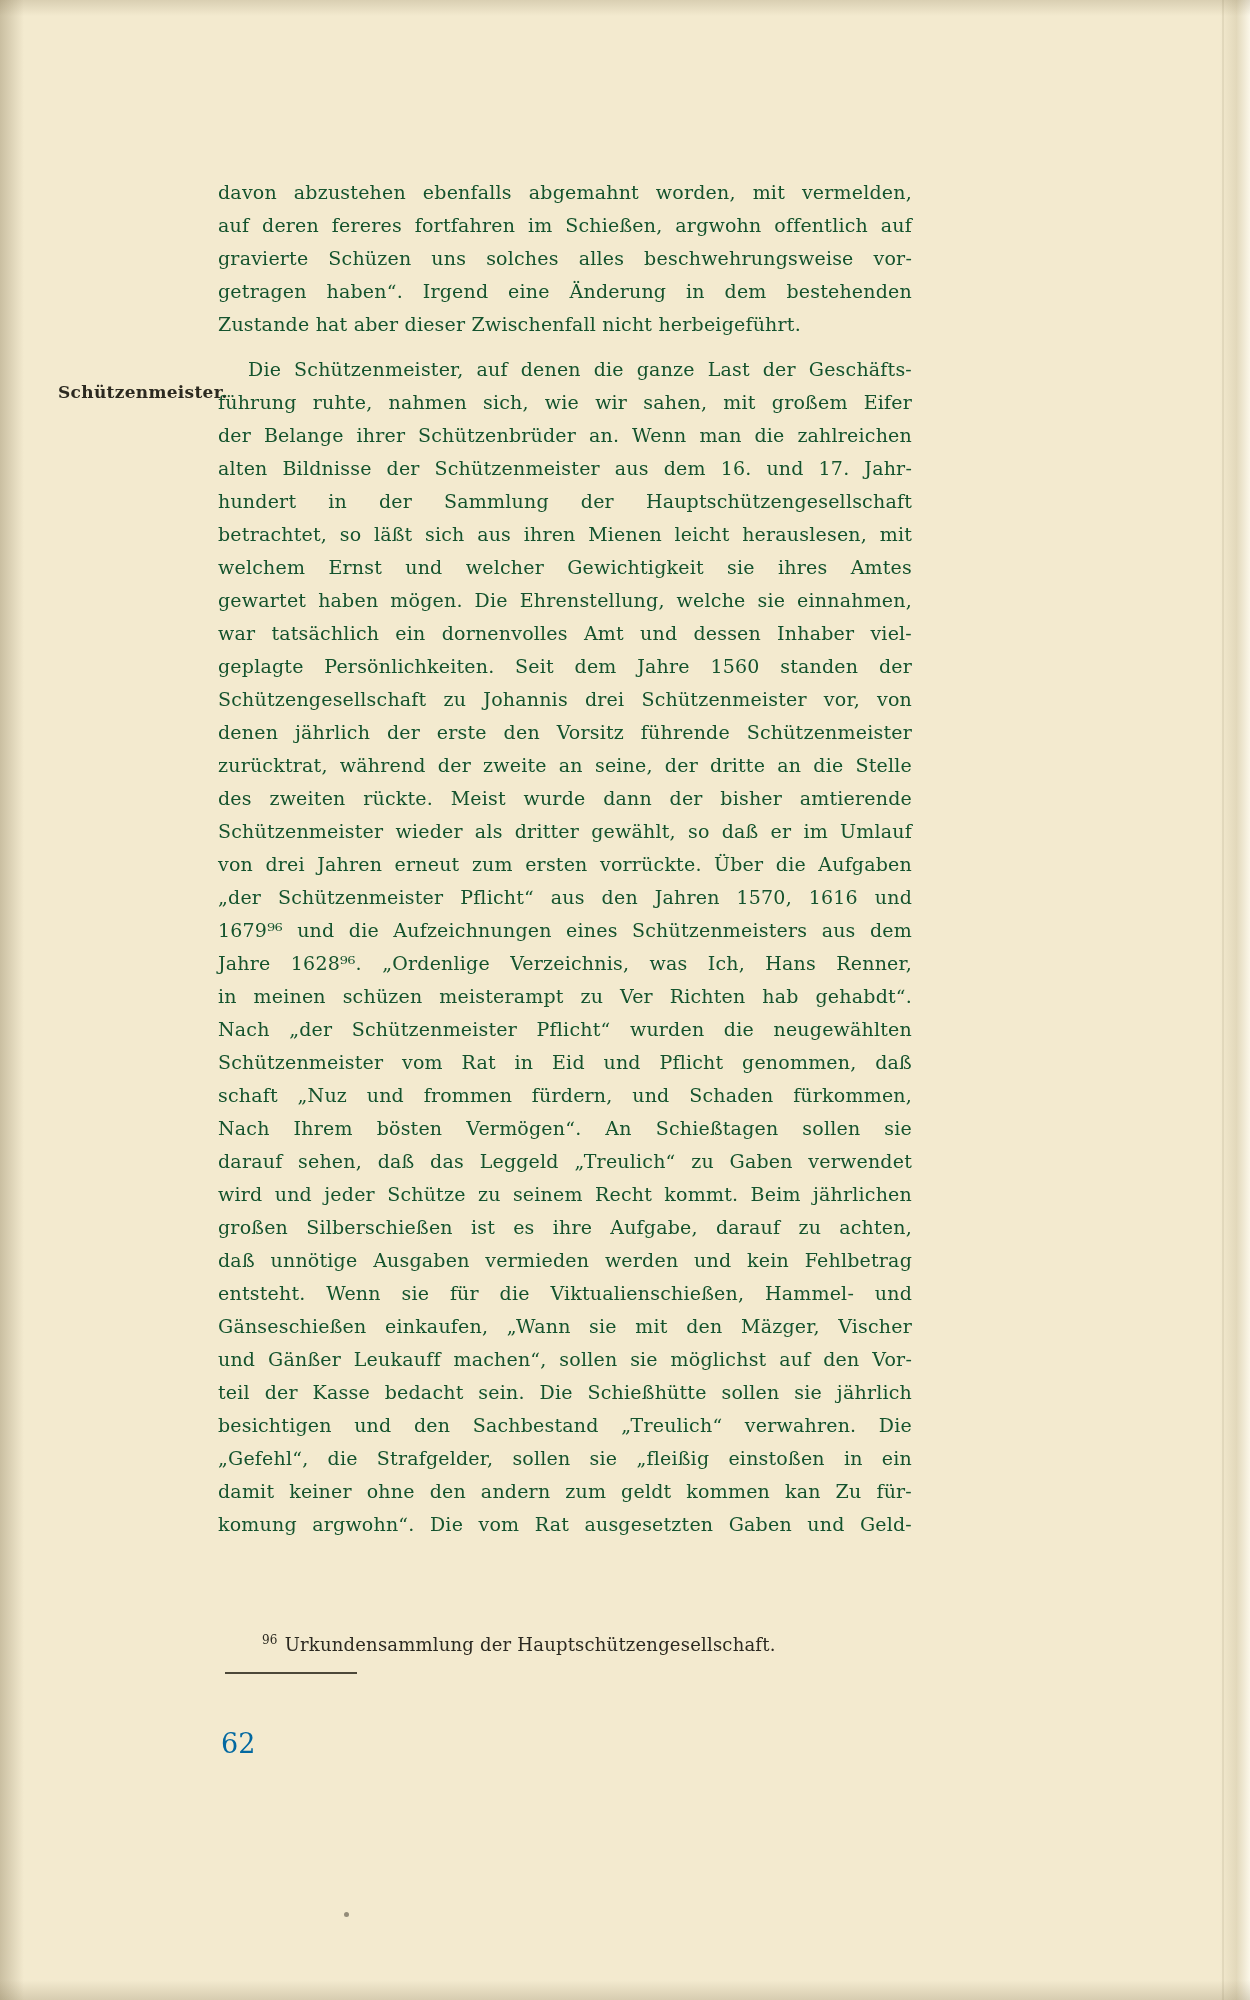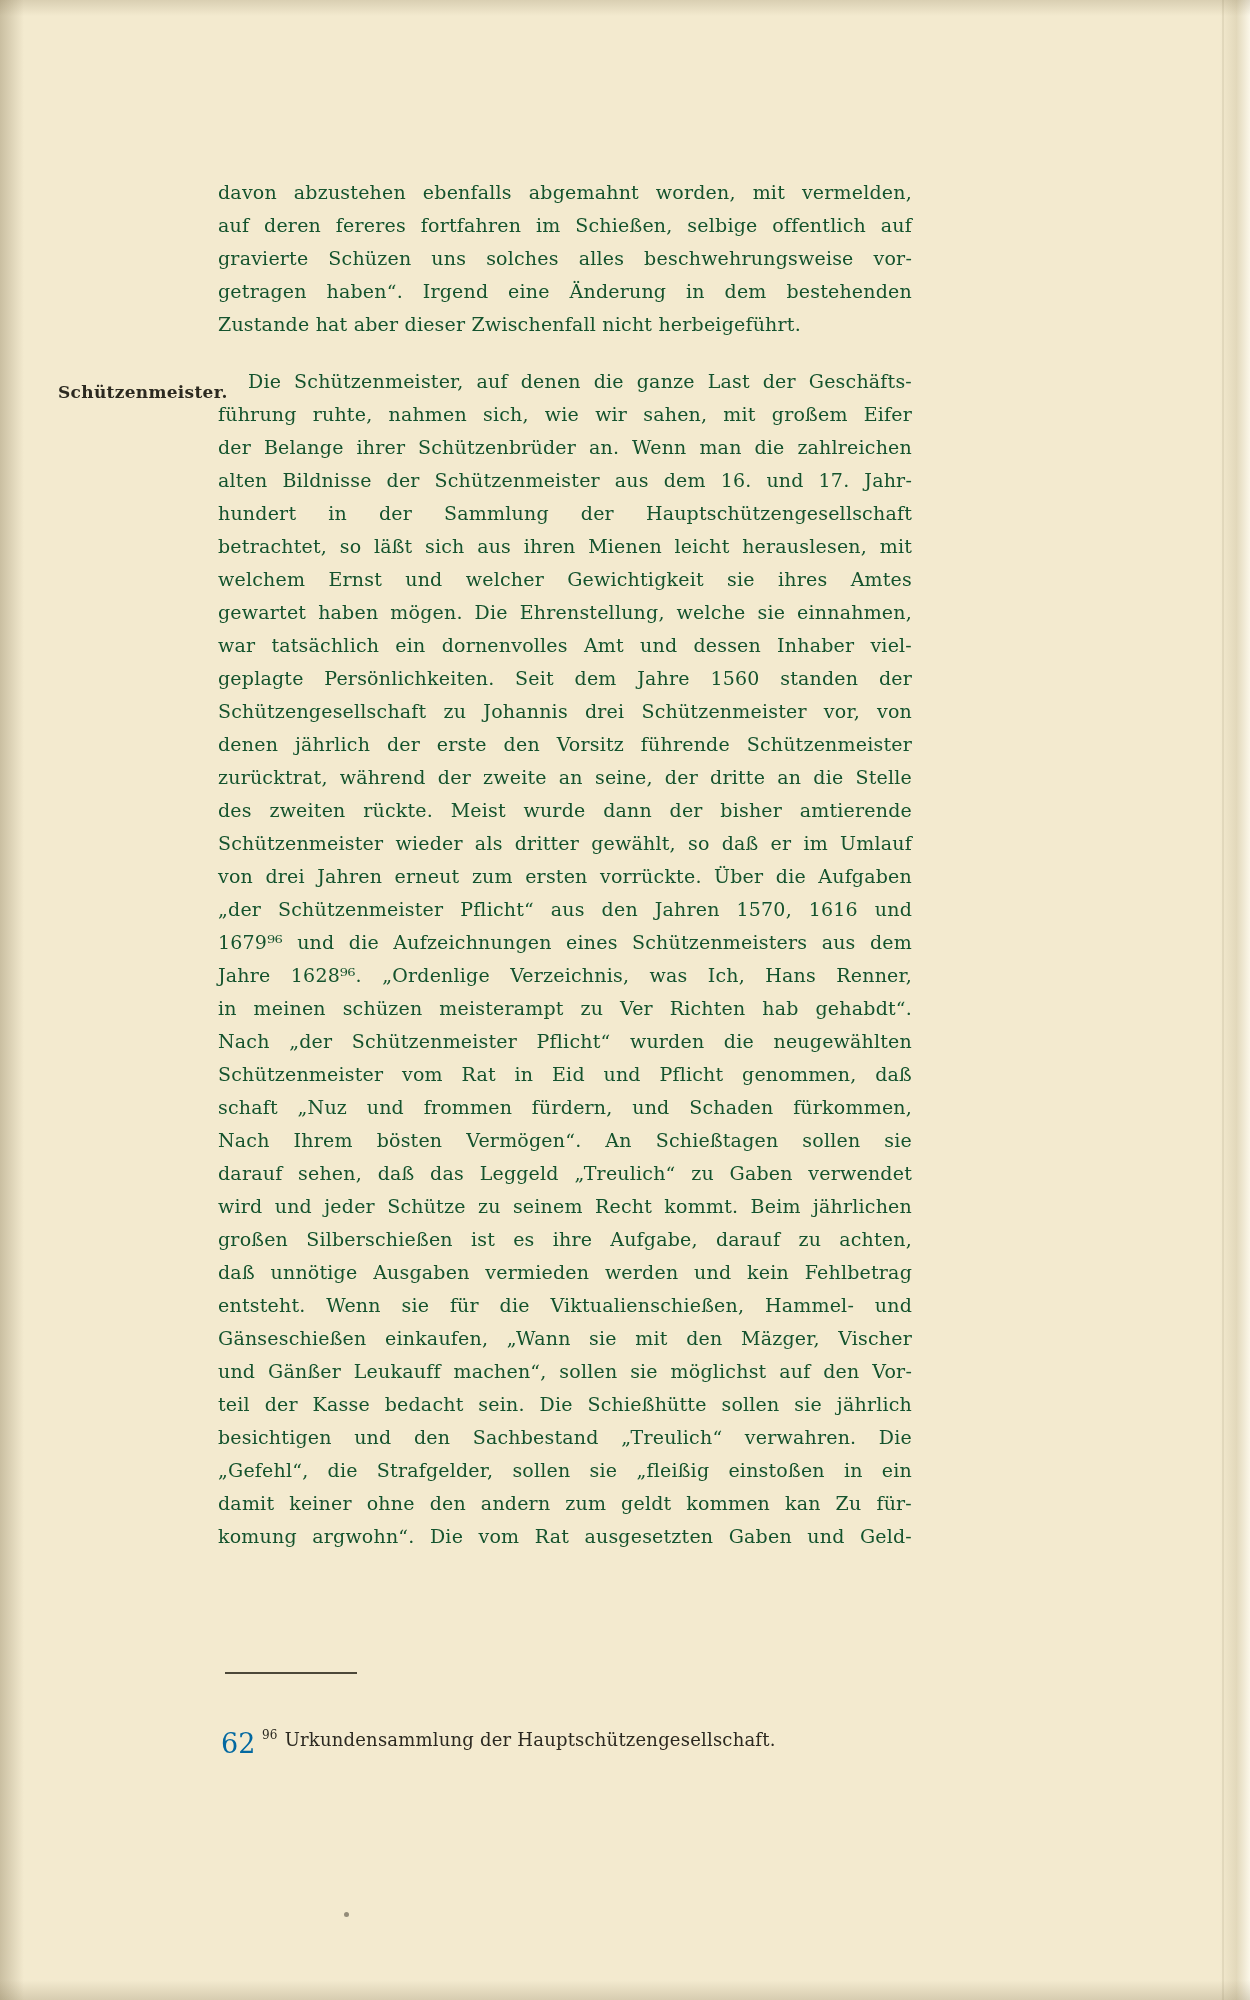--- a/index.html
+++ b/index.html
@@ -42,21 +42,21 @@
   .text-block {
     position: absolute;
     left: 218px;
     top: 176px;
     width: 694px;
     font-size: 19px;
     line-height: 33px;
     color: #14532d;
     letter-spacing: 0.2px;
   }
-  .paragraph + .paragraph { margin-top: 24px; }
+  .paragraph + .paragraph { margin-top: 12px; }
   .line {
     text-align: justify;
     text-align-last: justify;
   }
   .line.indent { text-indent: 30px; }
   .line.flush-left { text-align-last: left; }
 
   .margin-note {
     position: absolute;
     left: 58px;
@@ -73,23 +73,23 @@
     position: absolute;
     left: 225px;
     top: 1672px;
     width: 132px;
     height: 2px;
     background: #4c4839;
   }
   .footnote {
     position: absolute;
     left: 262px;
-    top: 1724px;
+    top: 1624px;
     font-size: 18px;
-    line-height: 22px;
+    line-height: 32px;
     color: #2b2920;
     letter-spacing: 0.2px;
   }
   .footnote sup {
     font-size: 12px;
     margin-right: 7px;
   }
   .page-number {
     position: absolute;
     left: 221px;
@@ -116,21 +116,21 @@
   <div class="edge edge-right"></div>
   <div class="right-crease"></div>
   <div class="edge edge-top"></div>
   <div class="edge edge-bottom"></div>
 
   <div class="margin-note">Schützenmeister.</div>
 
   <div class="text-block">
       <div class="paragraph">
         <div class="line">davon abzustehen ebenfalls abgemahnt worden, mit vermelden,</div>
-        <div class="line">auf deren fereres fortfahren im Schießen, selbige offentlich auf</div>
+        <div class="line">auf deren fereres fortfahren im Schießen, argwohn offentlich auf</div>
         <div class="line">gravierte Schüzen uns solches alles beschwehrungsweise vor-</div>
         <div class="line">getragen haben“. Irgend eine Änderung in dem bestehenden</div>
         <div class="line flush-left">Zustande hat aber dieser Zwischenfall nicht herbeigeführt.</div>
       </div>
       <div class="paragraph">
         <div class="line indent">Die Schützenmeister, auf denen die ganze Last der Geschäfts-</div>
         <div class="line">führung ruhte, nahmen sich, wie wir sahen, mit großem Eifer</div>
         <div class="line">der Belange ihrer Schützenbrüder an. Wenn man die zahlreichen</div>
         <div class="line">alten Bildnisse der Schützenmeister aus dem 16. und 17. Jahr-</div>
         <div class="line">hundert in der Sammlung der Hauptschützengesellschaft</div>

